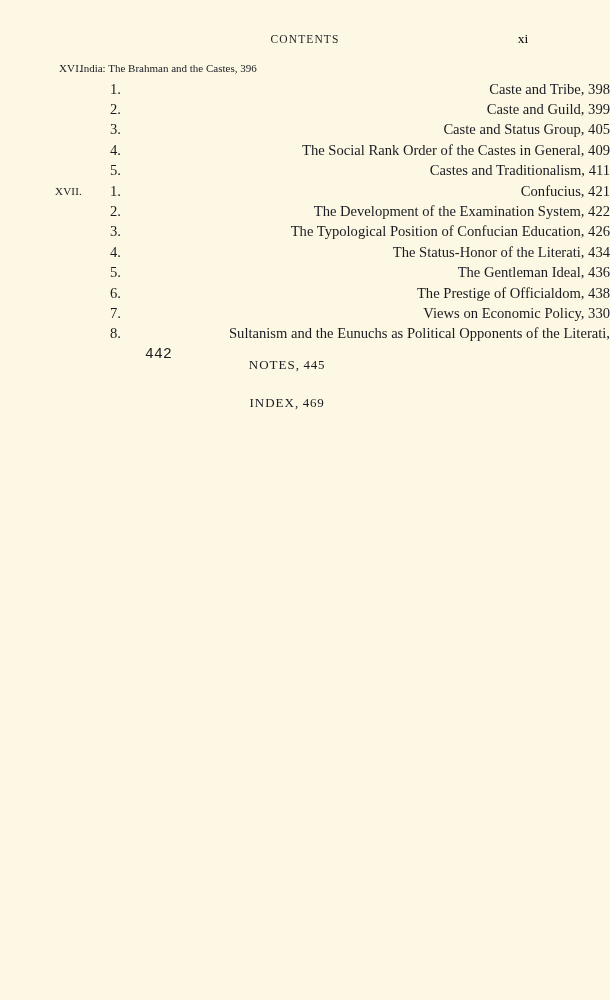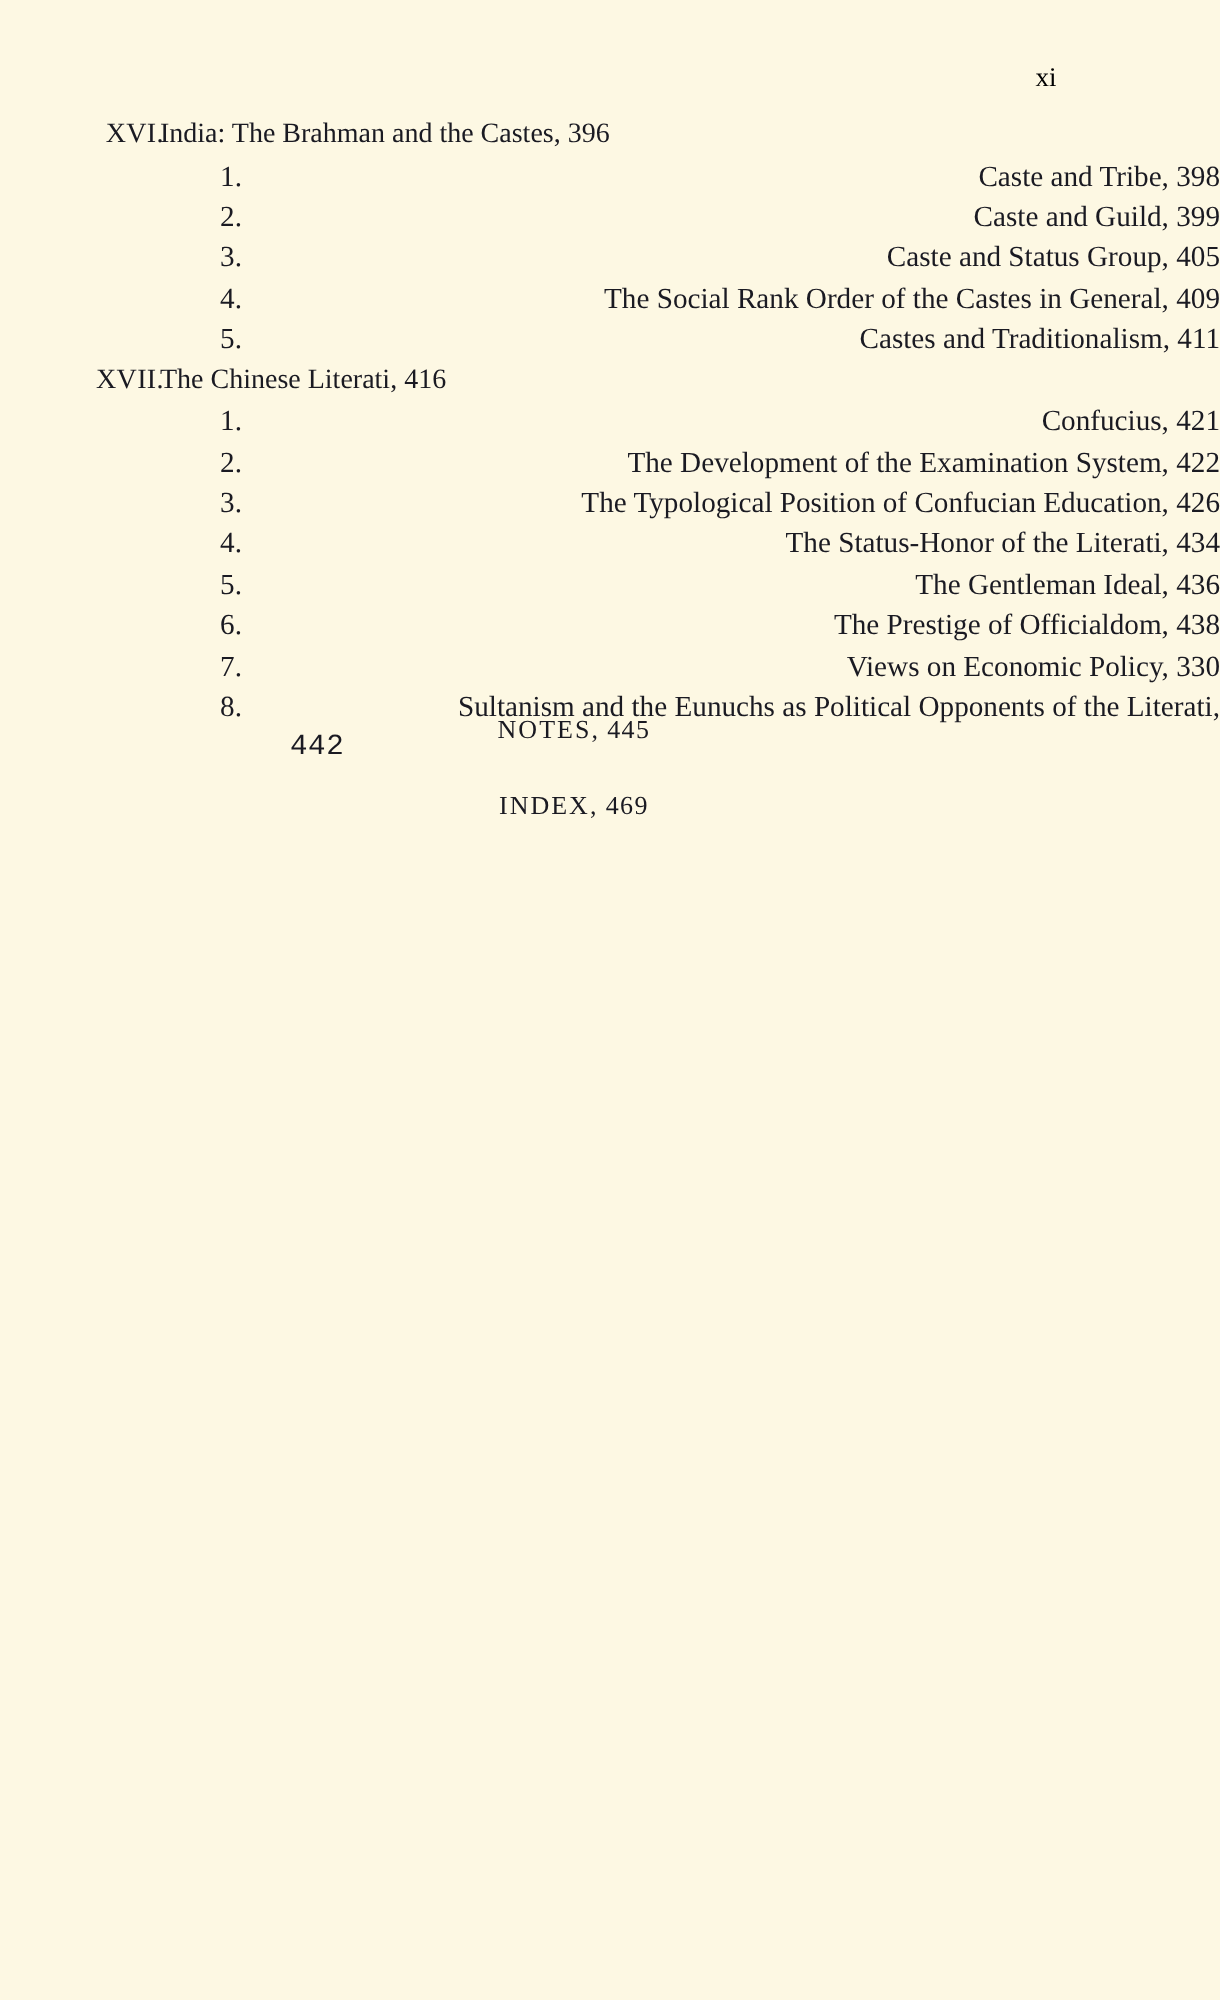--- a/index.html
+++ b/index.html
@@ -50,21 +50,21 @@
   
   .contents {
     position: absolute;
     top: 58px;
     left: 0;
     width: 610px;
   }
 
   .chapter {
     position: relative;
-    font-size: 14px;
+    font-size: 11px;
     line-height: 20.6px;
     color: #1a1a22;
     white-space: nowrap;
   }
   .chapter .num {
     position: absolute;
     left: 0;
     width: 82px;
     text-align: right;
     letter-spacing: 0.2px;
@@ -123,20 +123,21 @@
     text-transform: uppercase;
     letter-spacing: 1px;
   }
   .bm-spacer { height: 21px; }
 </style>
 </head>
 <body>
 
 <div class="page">
 
+  <div class="running-head">CONTENTS</div>
 
   <div class="folio">xi</div>
 
   <div class="contents">
 
     <div class="chapter">
       <span class="num">XVI.</span>
       <span class="title">India: The Brahman and the Castes, 396</span>
     </div>
     <ul class="sections">
@@ -157,21 +158,20 @@
         <span class="stext">The Social Rank Order of the Castes in General, 409</span>
       </li>
       <li class="section">
         <span class="snum">5.</span>
         <span class="stext">Castes and Traditionalism, 411</span>
       </li>
     </ul>
 
     <div class="chapter">
       <span class="num">XVII.</span>
-      <span class="title">The Chinese Literati, 416</span>
     </div>
     <ul class="sections">
       <li class="section">
         <span class="snum">1.</span>
         <span class="stext">Confucius, 421</span>
       </li>
       <li class="section">
         <span class="snum">2.</span>
         <span class="stext">The Development of the Examination System, 422</span>
       </li>

